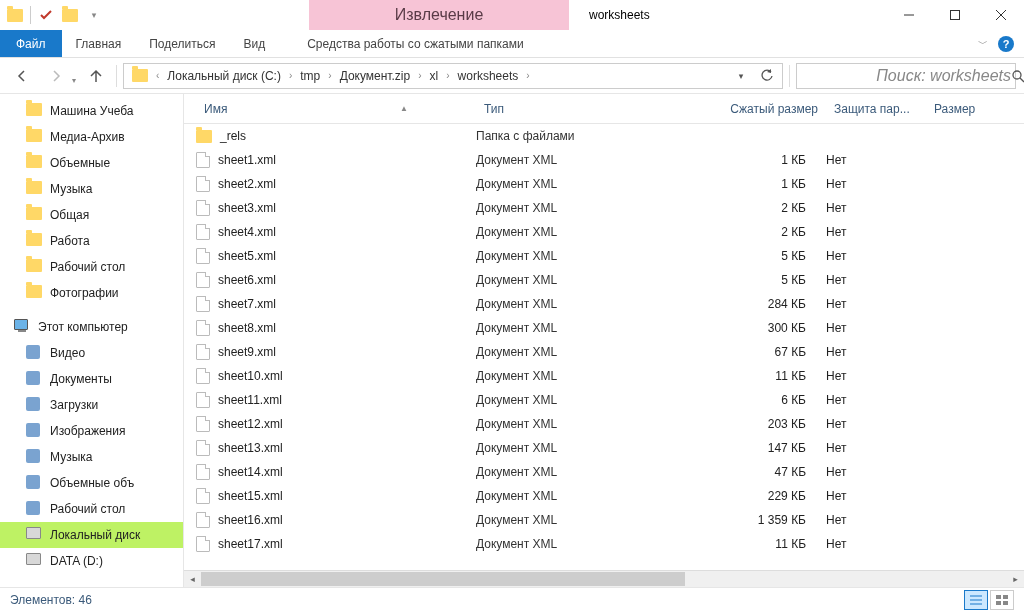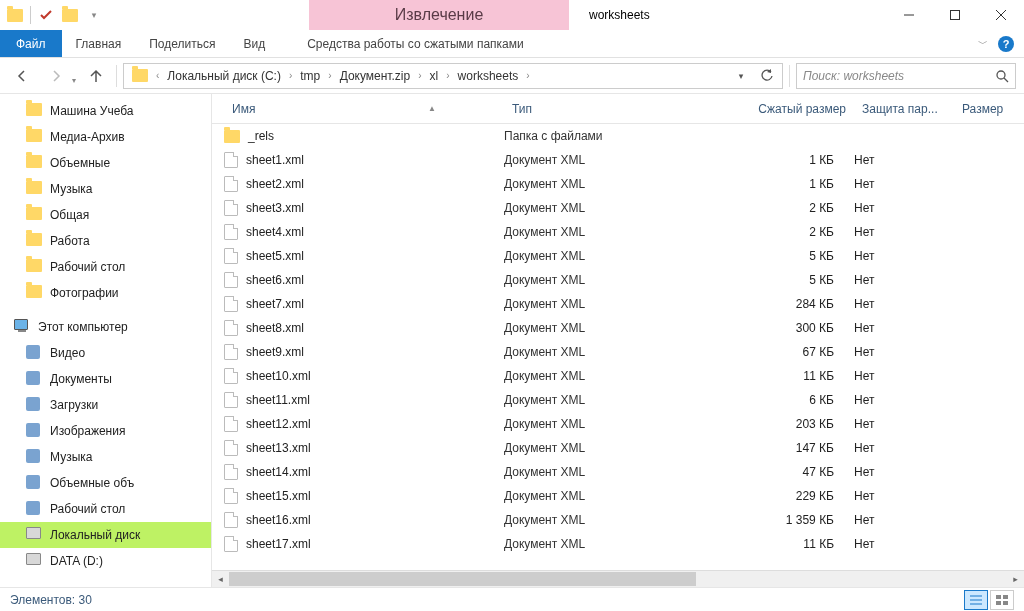--- a/index.html
+++ b/index.html
@@ -26,26 +26,26 @@
   .nav-btn { width: 28px; height: 28px; display: flex; align-items: center; justify-content: center; color: #555; }
   .nav-btn.disabled { color: #bbb; }
   .chev-down-small { font-size: 8px; color: #888; align-self: flex-end; margin-bottom: 4px; margin-left: -4px; }
   .vsep { width: 1px; height: 22px; background: #ddd; }
   .address { flex: 1; height: 26px; border: 1px solid #ccc; display: flex; align-items: center; padding: 0 4px; }
   .crumb { display: flex; align-items: center; padding: 0 4px; color: #333; white-space: nowrap; }
   .crumb-arrow { color: #888; padding: 0 4px; font-size: 10px; }
   .addr-controls { margin-left: auto; display: flex; align-items: center; gap: 4px; }
   .addr-btn { width: 22px; height: 22px; display: flex; align-items: center; justify-content: center; color: #555; }
   .search { width: 220px; height: 26px; border: 1px solid #ccc; display: flex; align-items: center; padding: 0 6px; color: #888; }
-  .search input { border: none; outline: none; flex: 1; font-size: 12px; color: #333; font-style: italic; }
+  .search input { border: none; outline: none; flex: 1; font-size: 16px; color: #333; font-style: italic; text-align: right; }
   .search input::placeholder { color: #888; font-style: italic; }
   .search-icon { color: #555; }
   
   .body-area { flex: 1; display: flex; overflow: hidden; }
-  .nav-pane { width: 212px; border-right: 1px solid #e6e6e6; overflow-y: auto; padding: 4px 0; }
+  .nav-pane { width: 184px; border-right: 1px solid #e6e6e6; overflow-y: auto; padding: 4px 0; }
   .tree-item { display: flex; align-items: center; height: 26px; padding-left: 26px; gap: 8px; color: #222; white-space: nowrap; overflow: hidden; }
   .tree-item.selected { background: #bef264; }
   .tree-item.header { padding-left: 14px; font-weight: normal; margin-top: 8px; }
   .tree-icon { width: 16px; height: 16px; flex-shrink: 0; }
   .folder-ic { width: 16px; height: 13px; background: #ffd867; border-radius: 1px; position: relative; }
   .folder-ic::before { content: ""; position: absolute; top: -3px; left: 0; width: 6px; height: 3px; background: #ffd867; border-radius: 1px 1px 0 0; }
   .pc-ic { width: 14px; height: 11px; border: 1px solid #555; border-radius: 1px; position: relative; background: #6bb3e8; }
   .pc-ic::after { content: ""; position: absolute; bottom: -3px; left: 3px; width: 8px; height: 2px; background: #888; }
   .disk-ic { width: 15px; height: 12px; background: #d8d8d8; border: 1px solid #888; border-radius: 1px; position: relative; }
   .generic-ic { width: 14px; height: 14px; background: #7aa3d0; border-radius: 2px; }
@@ -483,21 +483,21 @@
       <div class="hscroll-btn">◂</div>
       <div class="hscroll-track">
           <div class="hscroll-thumb"></div>
         </div>
       <div class="hscroll-btn">▸</div>
     </div>
   </div>
 </div>
 
 <div class="status-bar">
-  <span>Элементов: 30</span>
+  <span>Элементов: 46</span>
   <div class="status-spacer"></div>
   <div class="view-btns">
     <div class="view-btn active">
         <svg width="12" height="10">
           <line x1="0" y1="1" x2="12" y2="1" stroke="#1979ca"></line>
           <line x1="0" y1="5" x2="12" y2="5" stroke="#1979ca"></line>
           <line x1="0" y1="9" x2="12" y2="9" stroke="#1979ca"></line>
         </svg>
       </div>
     <div class="view-btn">

